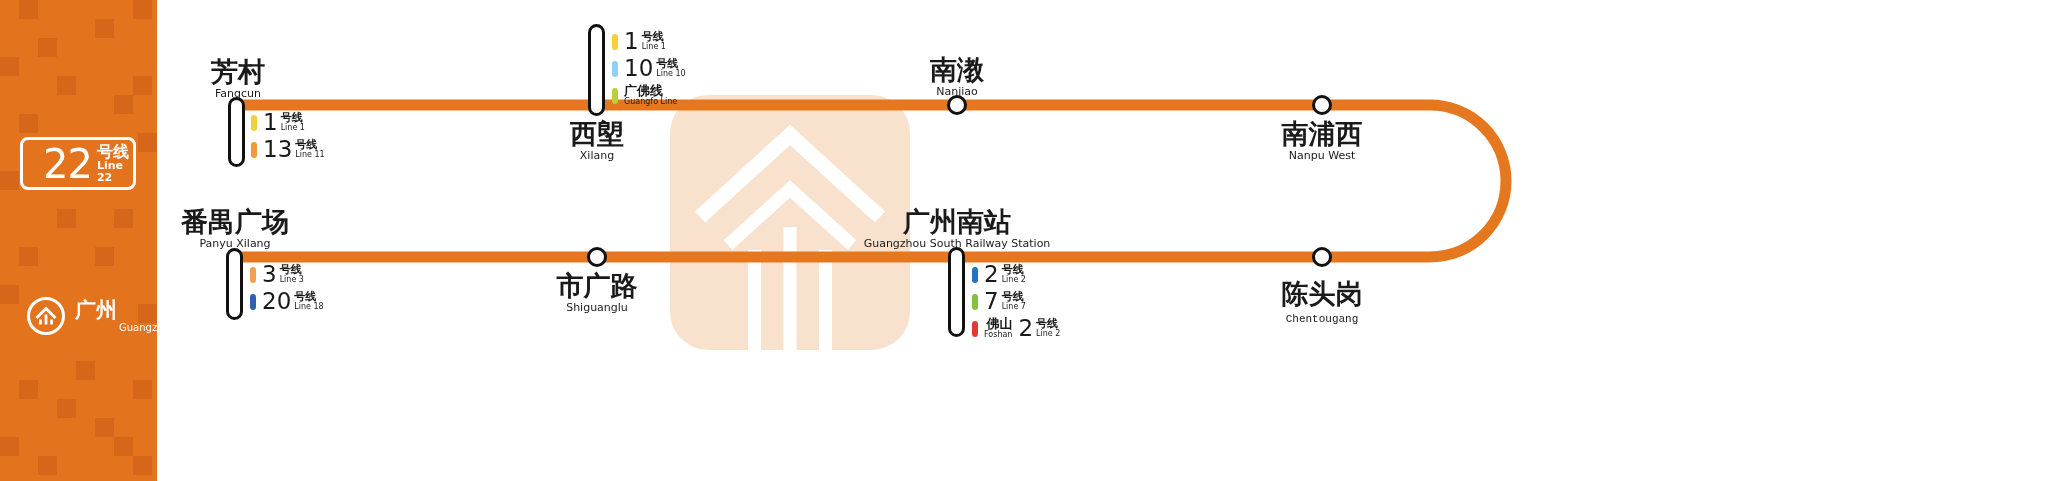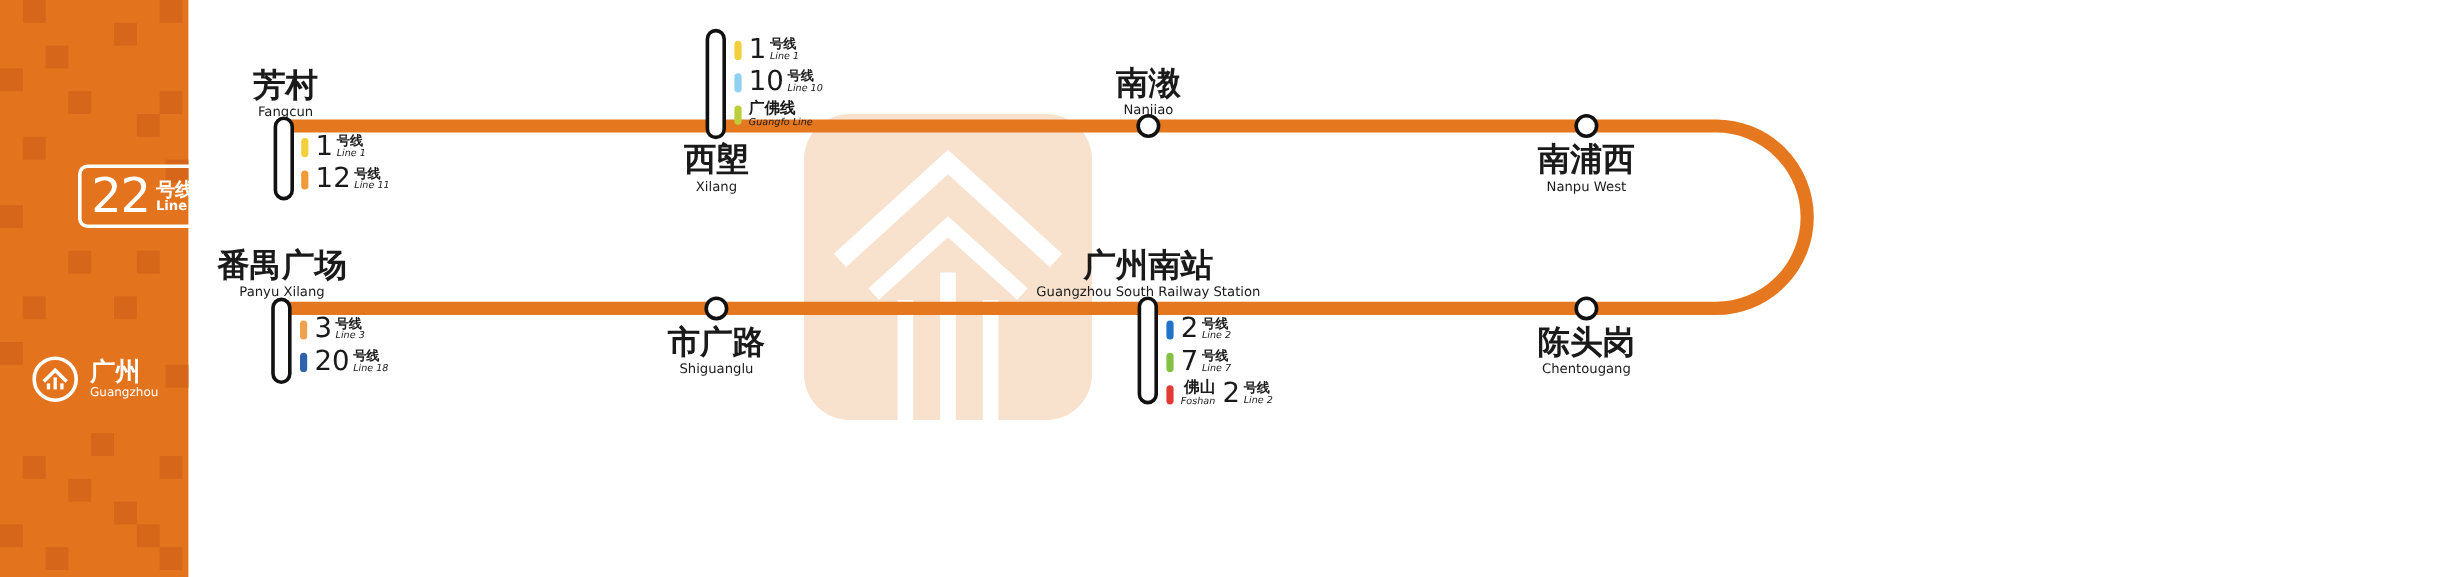--- a/index.html
+++ b/index.html
@@ -16,51 +16,51 @@
       0 57px 0 0 #d5661a,133px 76px 0 0 #d5661a,57px 76px 0 0 #d5661a,114px 95px 0 0 #d5661a,
       19px 114px 0 0 #d5661a,138px 133px 0 0 #d5661a,0 171px 0 0 #d5661a,57px 209px 0 0 #d5661a,
       114px 209px 0 0 #d5661a,19px 247px 0 0 #d5661a,95px 247px 0 0 #d5661a,0 285px 0 0 #d5661a,
       138px 304px 0 0 #d5661a,76px 361px 0 0 #d5661a,19px 380px 0 0 #d5661a,133px 380px 0 0 #d5661a,
       57px 399px 0 0 #d5661a,95px 418px 0 0 #d5661a,0 437px 0 0 #d5661a,114px 437px 0 0 #d5661a,
       38px 456px 0 0 #d5661a,133px 456px 0 0 #d5661a;
   }
   .badge{
     position:absolute;left:20px;top:137px;width:116px;height:53px;box-sizing:border-box;
     border:3px solid #ffffff;border-radius:8px;display:flex;align-items:center;
-    padding-left:8px;color:#ffffff;margin-left:45px;
+    padding-left:20px;color:#ffffff;
   }
   .badge-num{font-size:40px;line-height:1;letter-spacing:-1px;}
   .badge-stack{display:flex;flex-direction:column;margin-left:5px;line-height:1.1;}
   .badge-cn{font-size:16px;font-weight:700;}
   .badge-en{font-size:11px;font-weight:700;}
   .brand{position:absolute;left:26px;top:296px;display:flex;align-items:center;gap:9px;color:#fff;}
   .brand-stack{display:flex;flex-direction:column;line-height:1.15;}
   .brand-cn{font-size:21px;font-weight:700;}
-  .brand-en{font-size:10px;}
+  .brand-en{font-size:10px;margin-left:44px;}
   
   .watermark{position:absolute;left:670px;top:95px;z-index:0;}
   .route-svg{position:absolute;left:0;top:0;z-index:1;pointer-events:none;}
   .dot{
     position:absolute;width:20px;height:20px;box-sizing:border-box;background:#fff;
     border:3.5px solid #111;border-radius:50%;z-index:3;
   }
   .capsule{
     position:absolute;width:17px;box-sizing:border-box;background:#fff;
     border:3.5px solid #111;border-radius:9px;z-index:3;
   }
   .slabel{position:absolute;text-align:center;z-index:4;line-height:1.1;}
   .slabel .cn{display:block;font-size:27px;font-weight:700;}
   .slabel .en{display:block;font-size:11px;margin-top:1px;}
   .transfers{position:absolute;z-index:4;}
   .titem{display:flex;align-items:center;height:25px;margin-bottom:2px;}
   .tick{width:6px;height:16px;border-radius:3px;flex:0 0 6px;}
   .num{font-size:23px;line-height:1;margin:0 3px 0 6px;}
   .stack{display:flex;flex-direction:column;line-height:1.1;}
   .stack .cn{font-size:11px;font-weight:600;}
-  .stack .en{font-size:8px;font-style:italic;}
+  .stack .en{font-size:8px;}
   .stack.prefix{margin-left:6px;}
   .stack.prefix .cn{font-size:13px;text-align:right;}
   .stack.wide{margin-left:6px;}
   .stack.wide .cn{font-size:13px;}
 </style>
 </head>
 <body>
 
 <div class="stage">
 
@@ -112,21 +112,21 @@
     <div class="titem">
       <span class="tick" style="background: rgb(242, 207, 59);"></span>
       <span class="num">1</span>
       <span class="stack">
         <span class="cn">号线</span>
         <span class="en">Line 1</span>
       </span>
     </div>
     <div class="titem">
       <span class="tick" style="background: rgb(240, 154, 56);"></span>
-      <span class="num">12</span>
+      <span class="num">13</span>
       <span class="stack">
         <span class="cn">号线</span>
         <span class="en">Line 11</span>
       </span>
     </div>
   </div>
 
   <div class="capsule" style="left:588px;top:24px;height:92px;"></div>
   <div class="transfers" style="left:612px;top:29px;">
     <div class="titem">
@@ -164,21 +164,21 @@
   </div>
   <div class="dot" style="left:947px;top:95px;"></div>
 
   <div class="dot" style="left:1312px;top:95px;"></div>
   <div class="slabel" style="left:1252px;top:119px;width:140px;">
     <span class="cn">南浦西</span>
     <span class="en">Nanpu West</span>
   </div>
 
   <div class="dot" style="left:1312px;top:247px;"></div>
-  <div class="slabel" style="left:1252px;top:271px;width:140px;">
+  <div class="slabel" style="left:1252px;top:282px;width:140px;font-family:Liberation Mono, monospace;">
     <span class="cn">陈头岗</span>
     <span class="en">Chentougang</span>
   </div>
 
   <div class="slabel" style="left:817px;top:207px;width:280px;">
     <span class="cn">广州南站</span>
     <span class="en">Guangzhou South Railway Station</span>
   </div>
   <div class="capsule" style="left:948px;top:247px;height:90px;"></div>
   <div class="transfers" style="left:972px;top:262px;">

